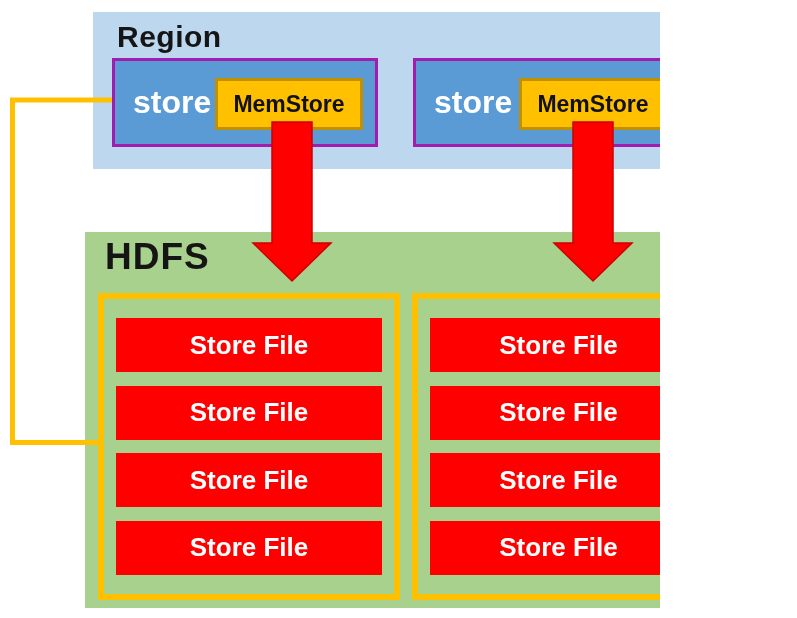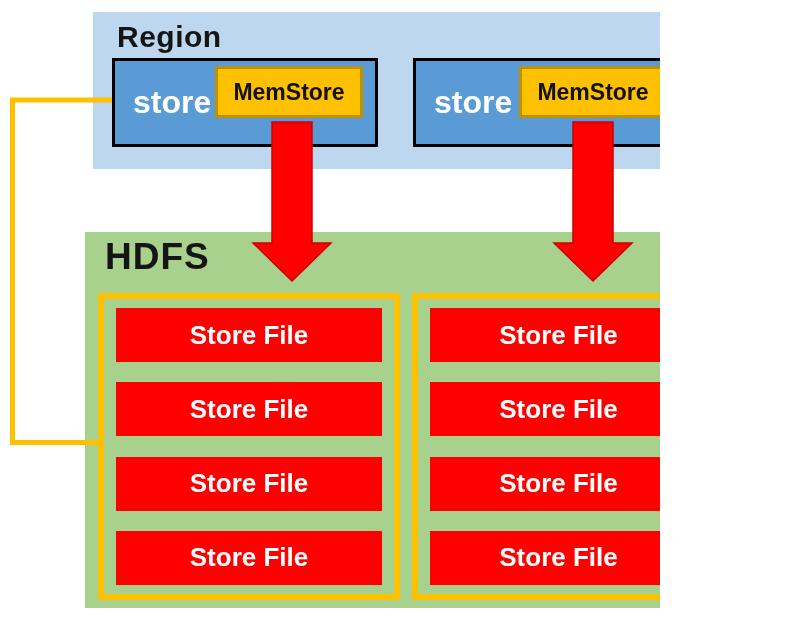--- a/index.html
+++ b/index.html
@@ -32,40 +32,40 @@
     font-size: 30px;
     font-weight: bold;
     color: #151515;
     letter-spacing: 0.5px;
   }
   .store {
     position: absolute;
     top: 46px;
     height: 89px;
     background: #5b9bd5;
-    border: 3px solid #000000;
+    border: 3px solid #a21caf;
     box-sizing: border-box;
     display: flex;
     align-items: center;
   }
   .store-1 { left: 19px;  width: 266px; }
   .store-2 { left: 320px; width: 269px; }
   .store-label {
     margin-left: 18px;
     font-size: 32px;
     font-weight: bold;
     color: #ffffff;
   }
   .memstore {
     margin-left: auto;
     margin-right: 12px;
     width: 148px;
     height: 52px;
     align-self: flex-start;
-    margin-top: 5px;
+    margin-top: 17px;
     background: #ffc000;
     border: 3px solid #bf9000;
     box-sizing: border-box;
     display: flex;
     align-items: center;
     justify-content: center;
     font-size: 23px;
     font-weight: bold;
     color: #111111;
   }
@@ -90,21 +90,21 @@
   }
   .file-group {
     position: absolute;
     top: 61px;
     height: 307px;
     border: 6px solid #ffc000;
     box-sizing: border-box;
     display: flex;
     flex-direction: column;
     justify-content: space-between;
-    padding: 9px 12px;
+    padding: 19px 12px;
   }
   .file-group-1 { left: 13px;  width: 302px; }
   .file-group-2 { left: 327px; width: 293px; }
   .store-file {
     height: 54px;
     background: #ff0000;
     display: flex;
     align-items: center;
     justify-content: center;
     font-size: 26px;

